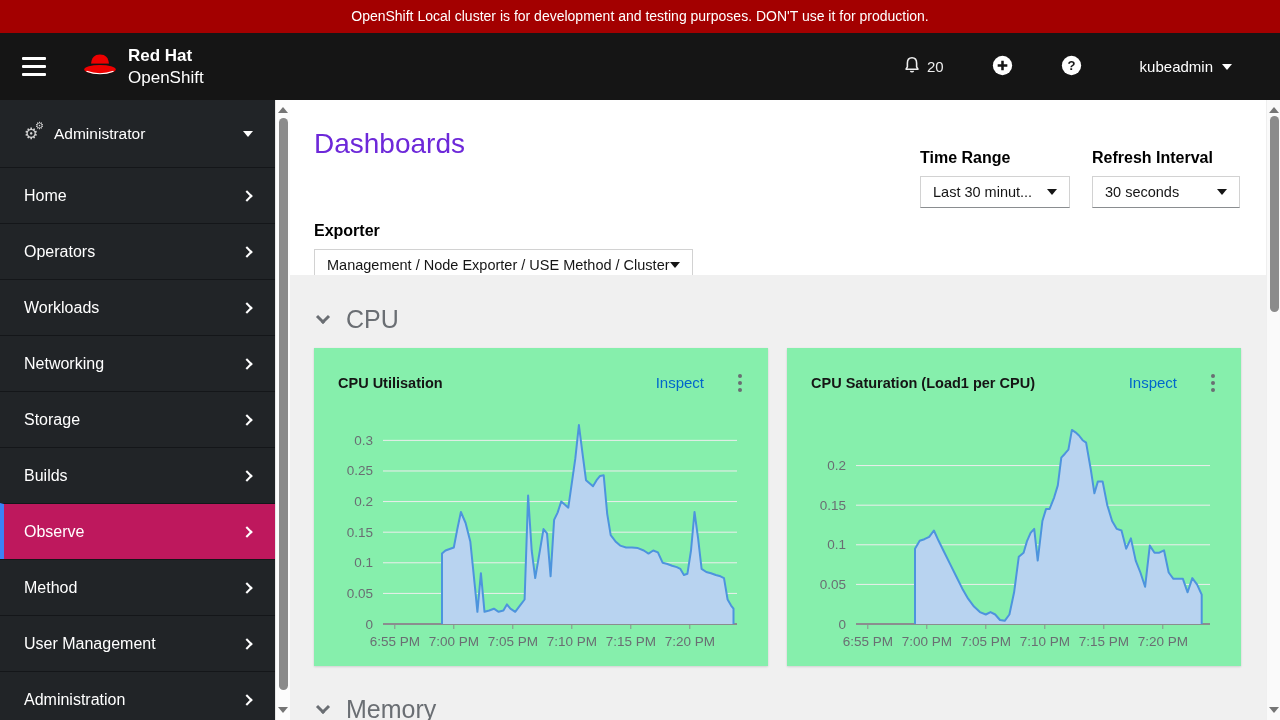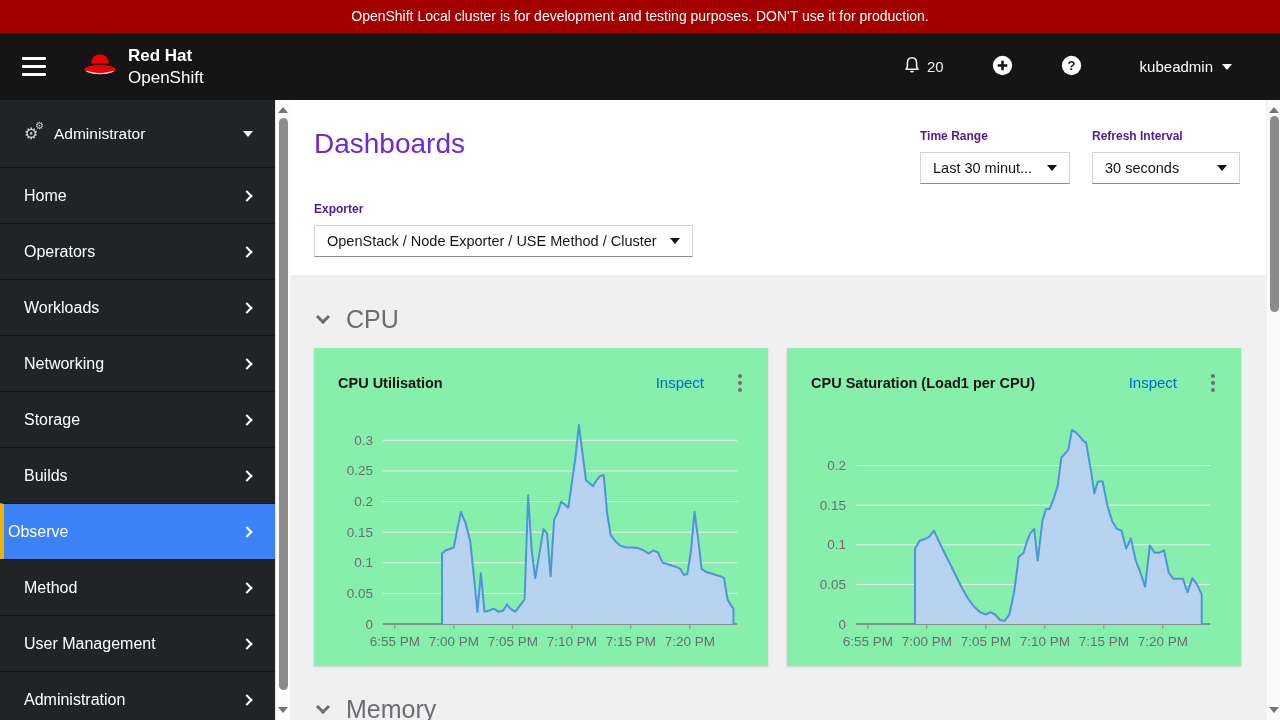--- a/index.html
+++ b/index.html
@@ -35,38 +35,38 @@
   .persp-icon { position:relative; color:#d2d2d2; font-size:16px; width:22px; }
   .persp-icon::after { content:"⚙"; position:absolute; font-size:10px; top:-4px; left:11px; }
   .persp-label { margin-left:8px; font-size:15.5px; }
   .persp-caret { margin-left:auto; }
   .nav-list { list-style:none; }
   .nav-item { height:56px; display:flex; align-items:center; padding:0 24px; font-size:16px;
               border-top:1px solid #141619; cursor:pointer; position:relative; }
   .nav-item .chev { margin-left:auto; }
   .chev { display:inline-block; width:8px; height:8px; border-right:2.6px solid #fff;
           border-bottom:2.6px solid #fff; transform:rotate(-45deg); }
-  .nav-item.selected { background:#3b82f6; border-left:4px solid #eab308; padding-left:4px; }
+  .nav-item.selected { background:#be185d; border-left:4px solid #3b82f6; padding-left:20px; }
 
   
   .v-scroll { position:absolute; top:100px; height:620px; }
   .sb-sidebar { left:275px; width:15px; background:#fcfcfc; border-left:1px solid #e7e7e7; }
   .sb-main { left:1266px; width:14px; background:#fafafa; border-left:1px solid #efefef; }
   .sb-arrow { position:absolute; left:50%; transform:translateX(-50%); width:0; height:0;
               border-left:5px solid transparent; border-right:5px solid transparent; cursor:pointer; }
   .sb-arrow.up   { top:7px;  border-bottom:6px solid #757575; }
   .sb-arrow.down { bottom:7px; border-top:6px solid #757575; }
   .sb-thumb { position:absolute; left:2.5px; width:9px; background:#8b8b8b; border-radius:5px; cursor:pointer; }
   .sb-sidebar .sb-thumb { top:18px; height:572px; }
   .sb-main .sb-thumb { top:16px; height:196px; }
 
   
   .main { position:absolute; left:290px; top:100px; width:976px; height:620px; background:#fff; overflow:hidden; }
   .page-title { position:absolute; left:24px; top:28px; font-size:28px; font-weight:500; color:#6d28d9; }
-  .ctl-label { font-size:12px; font-weight:bold; color:#4c1d95; }
+  .ctl-label { font-size:16px; font-weight:bold; color:#000000;margin-top:20px; }
   .ctl-group { position:absolute; top:29px; }
   .ctl-time { left:630px; width:150px; }
   .ctl-refresh { left:802px; width:148px; }
   .ctl-dashboard { left:24px; top:102px; width:379px; }
   .pf-select { margin-top:9px; height:32px; background:#fff; border:1px solid #d2d2d2; border-bottom-color:#8a8d90;
                display:flex; align-items:center; padding:0 12px; font-size:14.5px; color:#151515; cursor:pointer; }
   .pf-select .caret-down { margin-left:auto; border-top-color:#151515; }
 
   
   .dash-body { position:absolute; left:0; top:175px; width:976px; height:445px; background:#f0f0f0; }
@@ -220,21 +220,21 @@
     <div class="ctl-group ctl-refresh">
       <div class="ctl-label">Refresh Interval</div>
       <div class="pf-select">
         <span>30 seconds</span>
         <span class="caret-down"></span>
       </div>
     </div>
     <div class="ctl-group ctl-dashboard">
       <div class="ctl-label">Exporter</div>
       <div class="pf-select">
-        <span>OpenStack / Node Exporter / USE Method / Cluster</span>
+        <span>Management / Node Exporter / USE Method / Cluster</span>
         <span class="caret-down"></span>
       </div>
     </div>
 
     <div class="dash-body">
       <div class="section-heading sec-cpu">
         <span class="sec-chev"></span>
         <span class="sec-title">CPU</span>
       </div>
 

